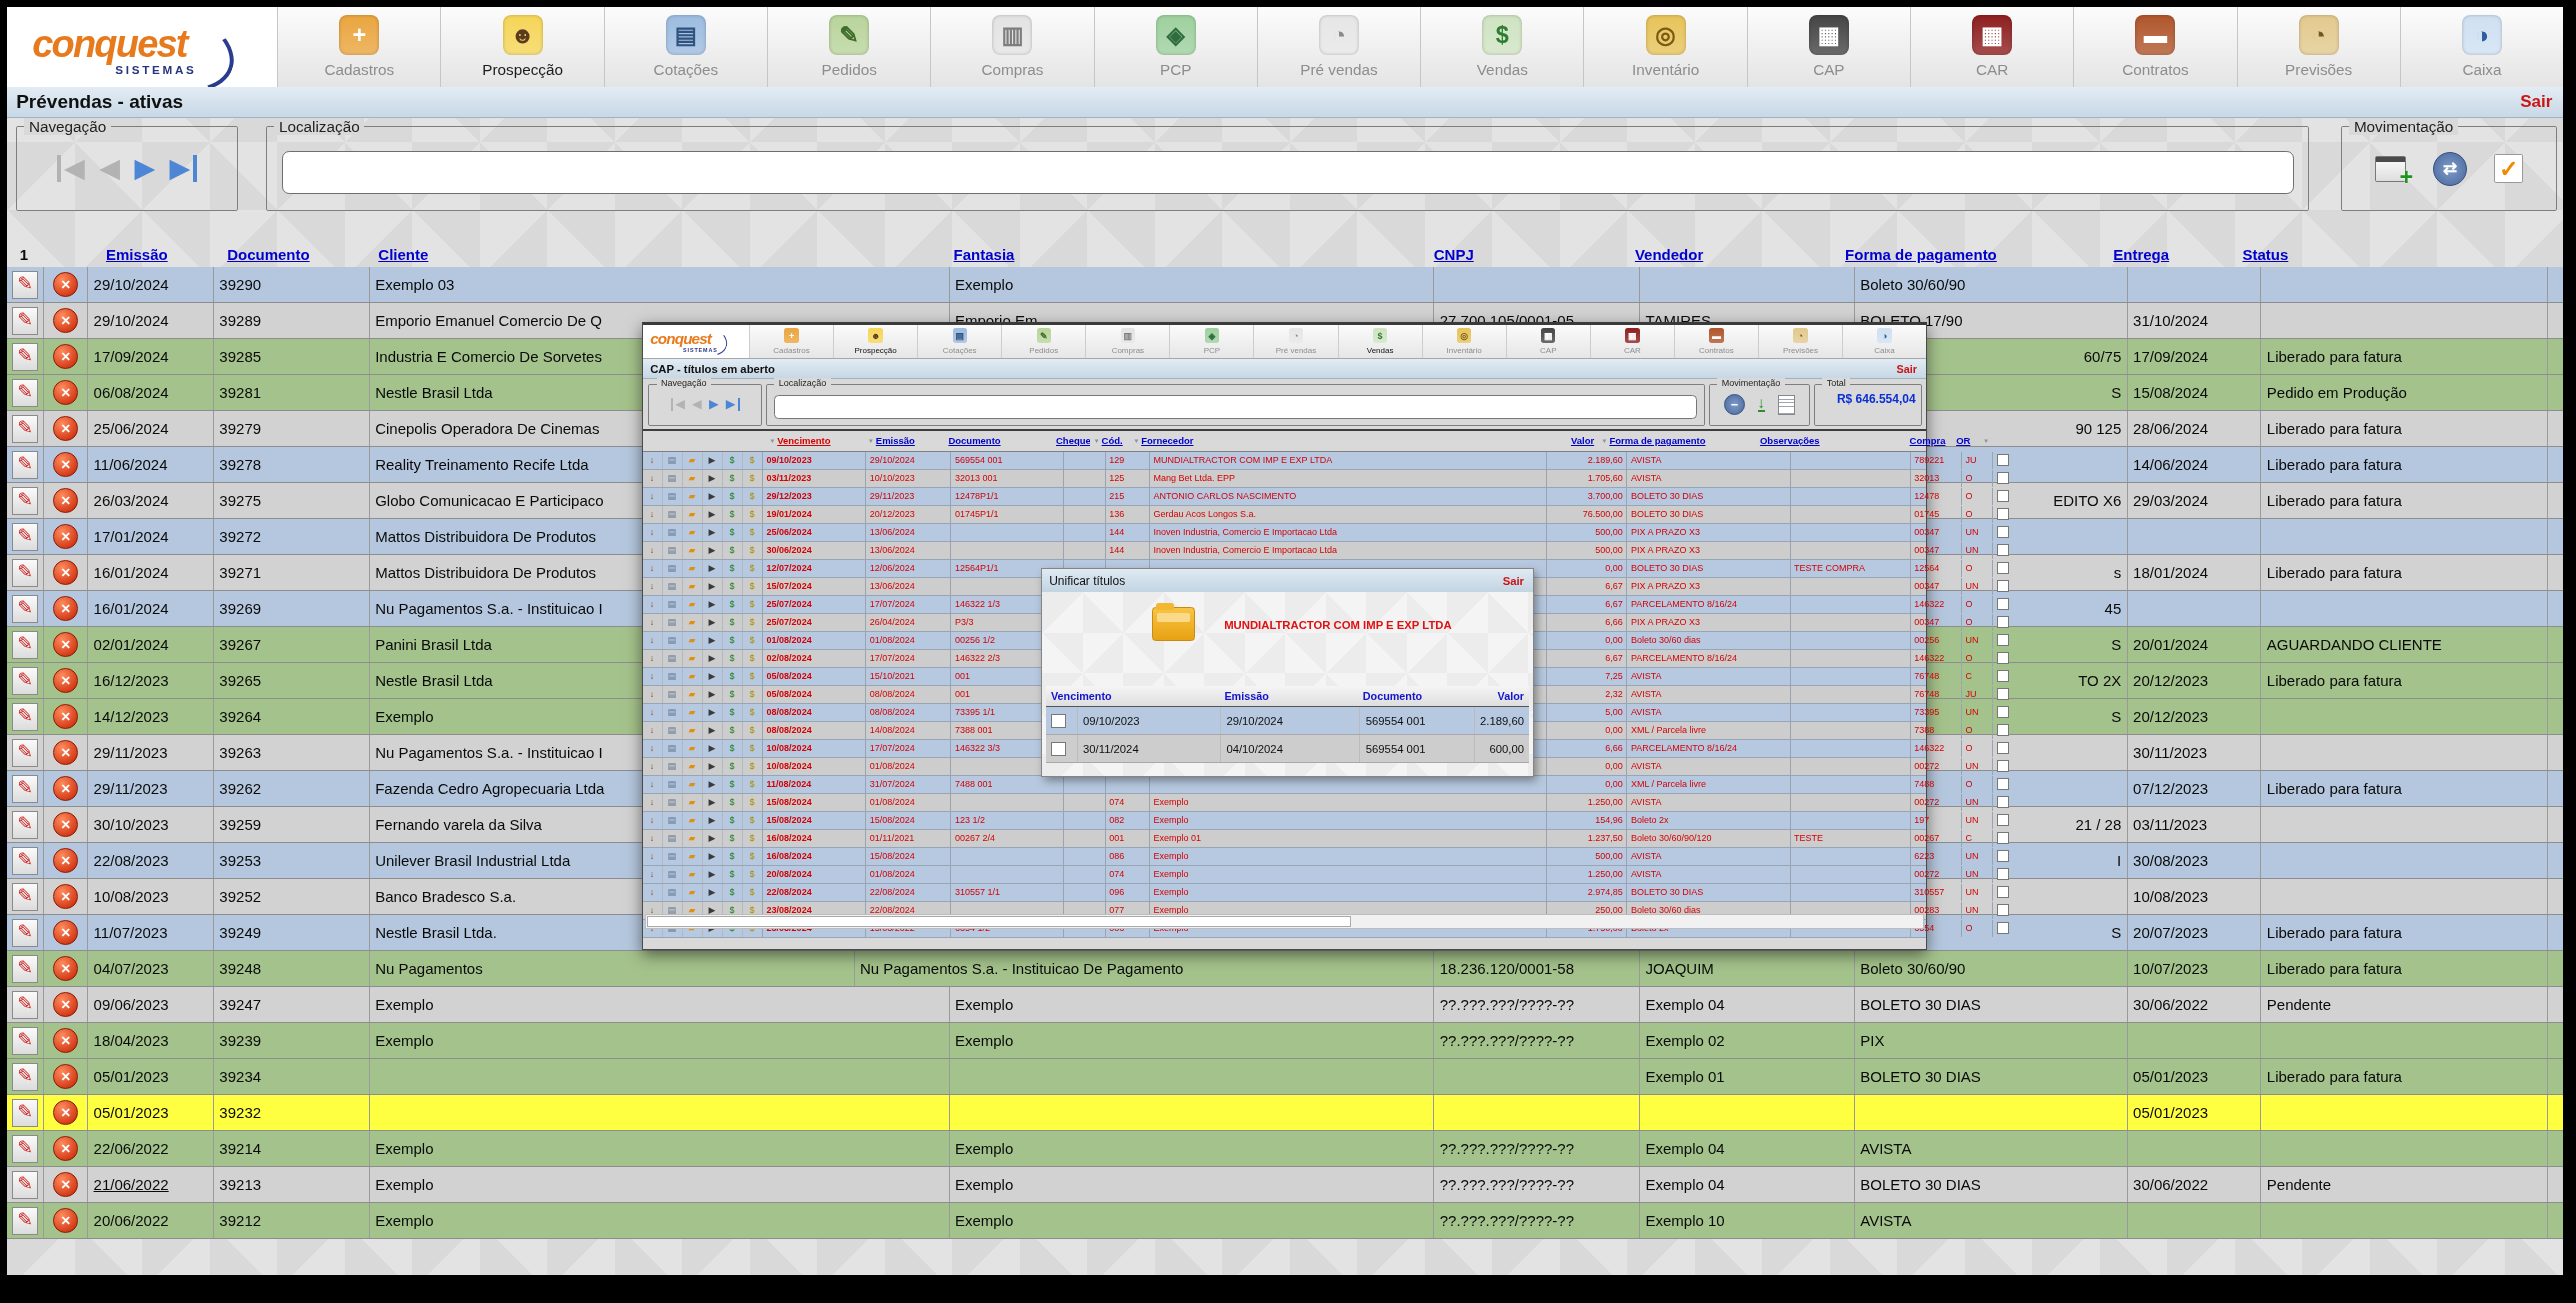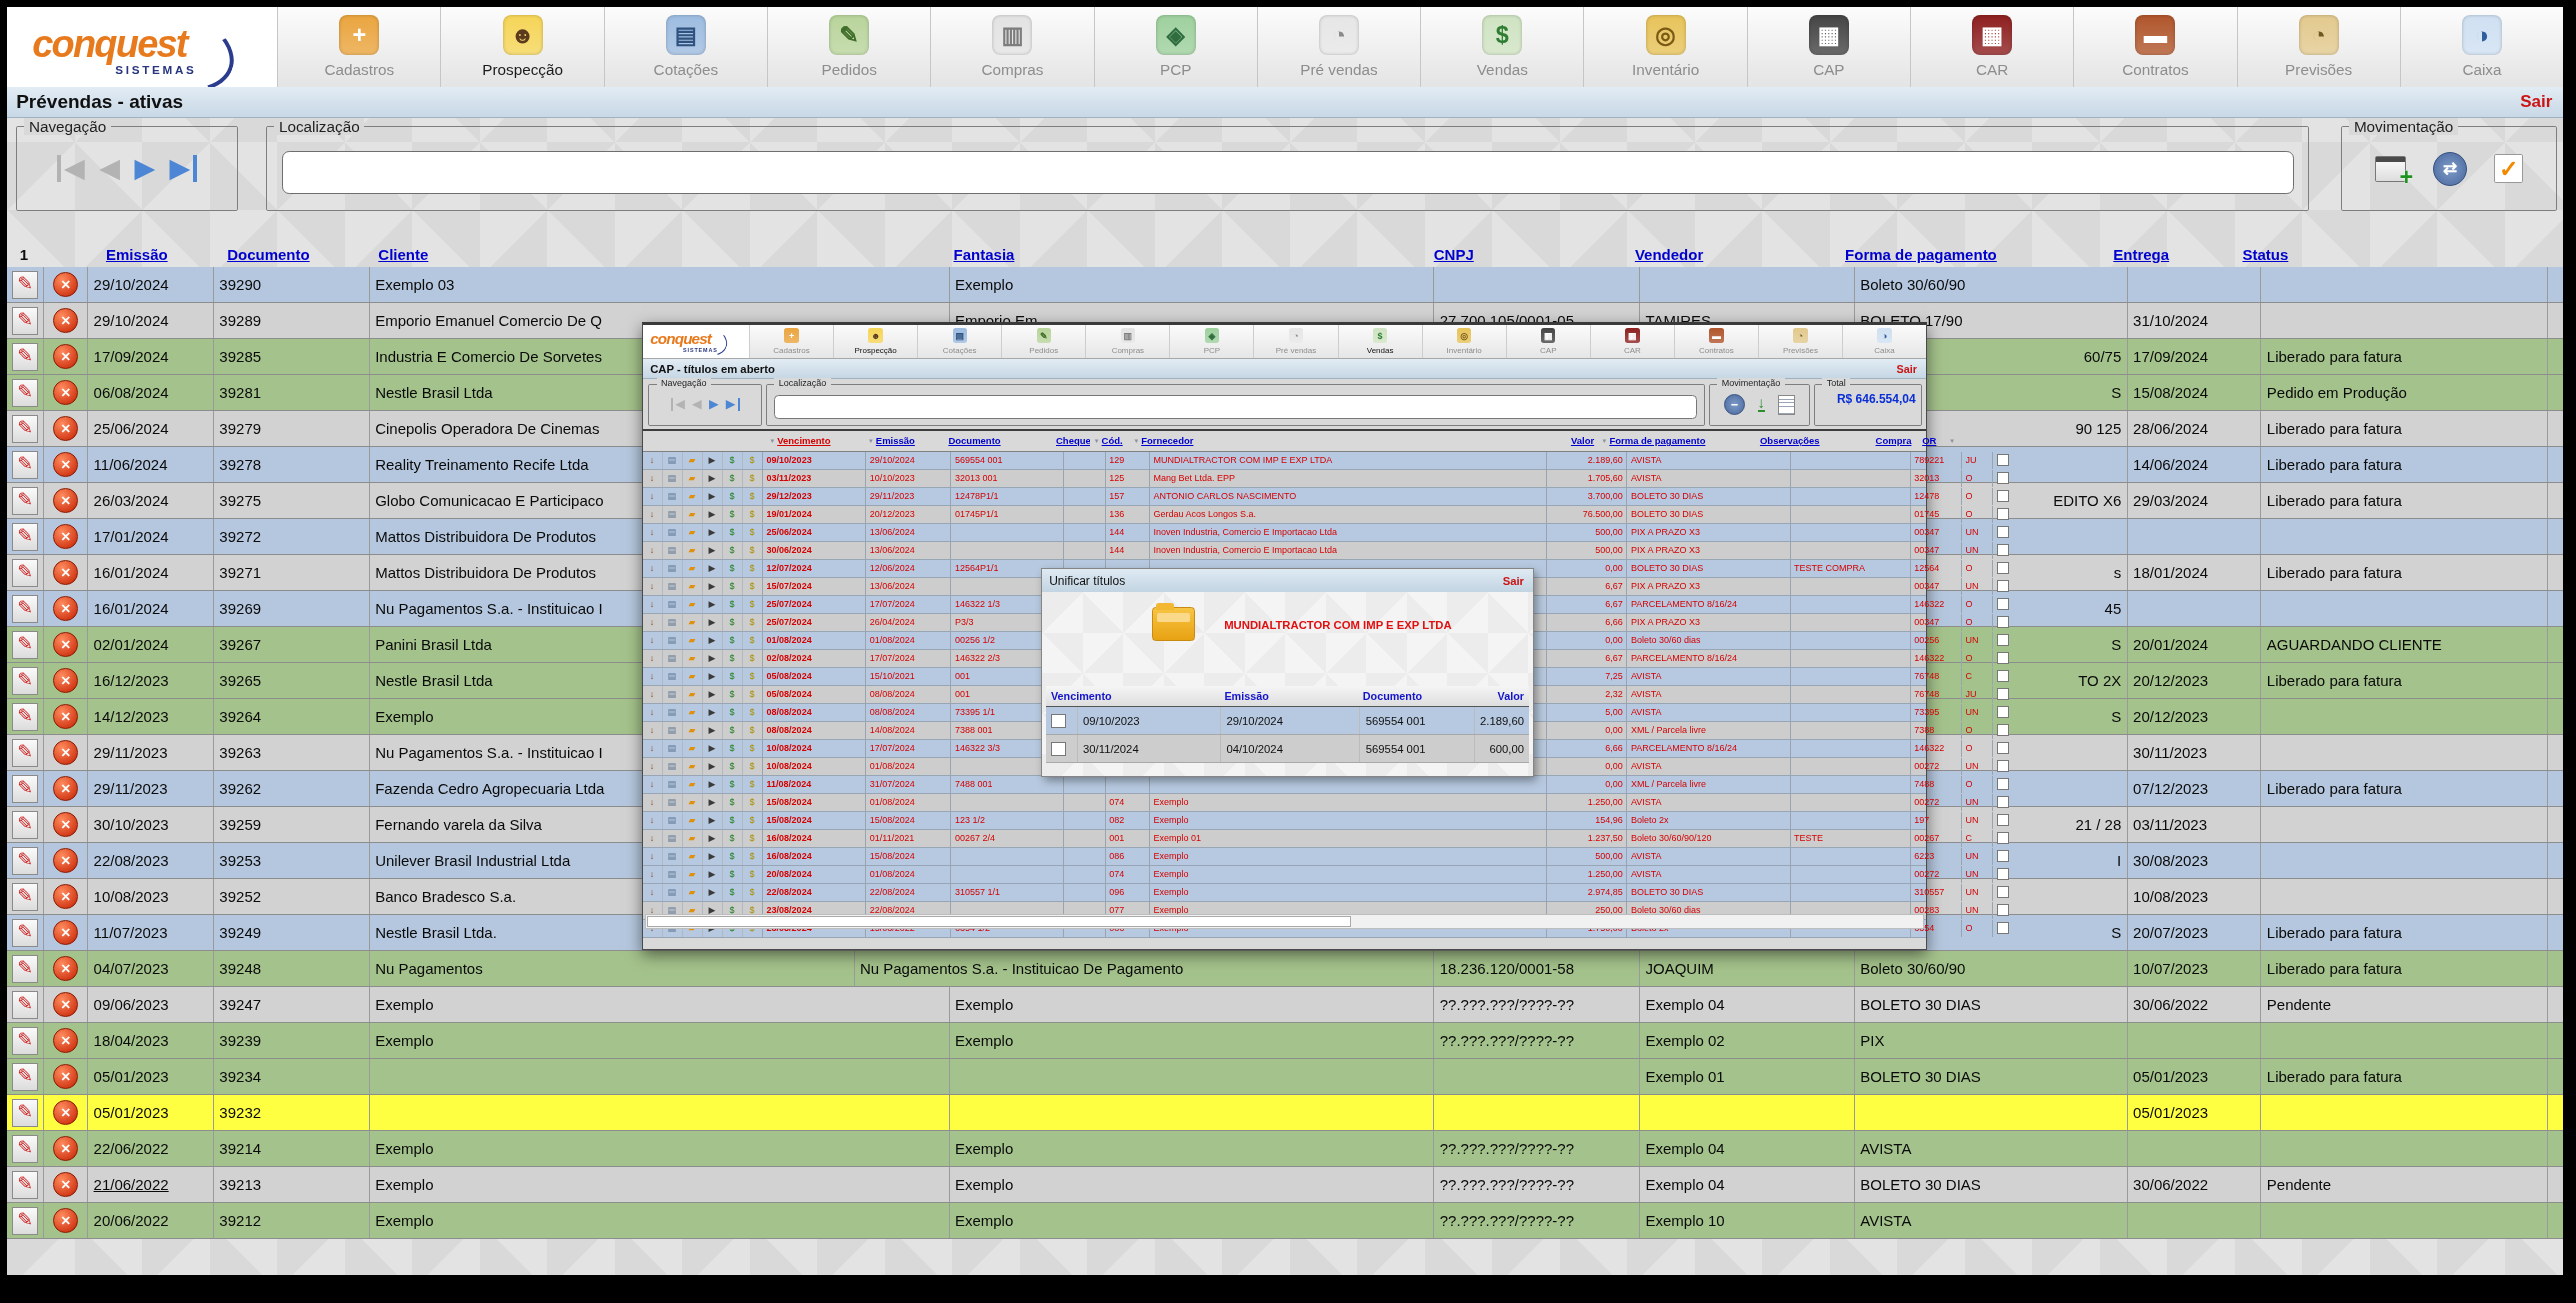--- a/index.html
+++ b/index.html
@@ -864,21 +864,21 @@
       <span class="ch" style="width: 119px;"><span></span></span>
       <span class="ch red" style="width: 95px;"><span class="funnel">▼</span><span>Vencimento</span></span>
       <span class="ch" style="width: 77px;"><span class="funnel">▼</span><span>Emissão</span></span>
       <span class="ch" style="width: 104px;"><span>Documento</span></span>
       <span class="ch" style="width: 34px;"><span>Cheque</span></span>
       <span class="ch" style="width: 36px;"><span class="funnel">▼</span><span>Cód.</span></span>
       <span class="ch" style="width: 389px;"><span class="funnel">▼</span><span>Fornecedor</span></span>
       <span class="ch right" style="width: 72px;"><span>Valor</span></span>
       <span class="ch" style="width: 155px;"><span class="funnel">▼</span><span>Forma de pagamento</span></span>
       <span class="ch" style="width: 112px;"><span>Observações</span></span>
-      <span class="ch" style="width: 43px;"><span>Compra</span></span>
+      <span class="ch" style="width: 43px; margin-left: 34px;"><span>Compra</span></span>
       <span class="ch" style="width: 23.4px;"><span>OR</span></span>
       <span class="ch" style="width: 20px;"><span class="funnel">▼</span><span></span></span>
     </div>
   <div id="cap-rows">
       <div class="cap-row cr-blue">
         <div class="cc center" style="width: 119px; padding: 0px;">
           <span class="rowic" style="color: rgb(138, 60, 16);">↓</span>
           <span class="rowic" style="color: rgb(90, 116, 144);">▤</span>
           <span class="rowic" style="color: rgb(224, 144, 15);">▰</span>
           <span class="rowic" style="color: rgb(58, 58, 58);">▶</span>
@@ -930,21 +930,21 @@
           <span class="rowic" style="color: rgb(90, 116, 144);">▤</span>
           <span class="rowic" style="color: rgb(224, 144, 15);">▰</span>
           <span class="rowic" style="color: rgb(58, 58, 58);">▶</span>
           <span class="rowic" style="color: rgb(30, 125, 30);">$</span>
           <span class="rowic" style="color: rgb(167, 143, 0);">$</span>
         </div>
         <div class="cc bold" style="width: 95px;">29/12/2023</div>
         <div class="cc" style="width: 77px;">29/11/2023</div>
         <div class="cc" style="width: 104px;">12478P1/1</div>
         <div class="cc" style="width: 34px;"></div>
-        <div class="cc" style="width: 36px;">157</div>
+        <div class="cc" style="width: 36px;">215</div>
         <div class="cc" style="width: 389px;">ANTONIO CARLOS NASCIMENTO</div>
         <div class="cc right" style="width: 72px;">3.700,00</div>
         <div class="cc" style="width: 155px;">BOLETO 30 DIAS</div>
         <div class="cc" style="width: 112px;"></div>
         <div class="cc" style="width: 43px;">12478</div>
         <div class="cc" style="width: 23.4px;">O</div>
         <div class="cc center" style="width: 20px; border-right: none;">
           <span class="capcb"></span>
         </div>
       </div>

